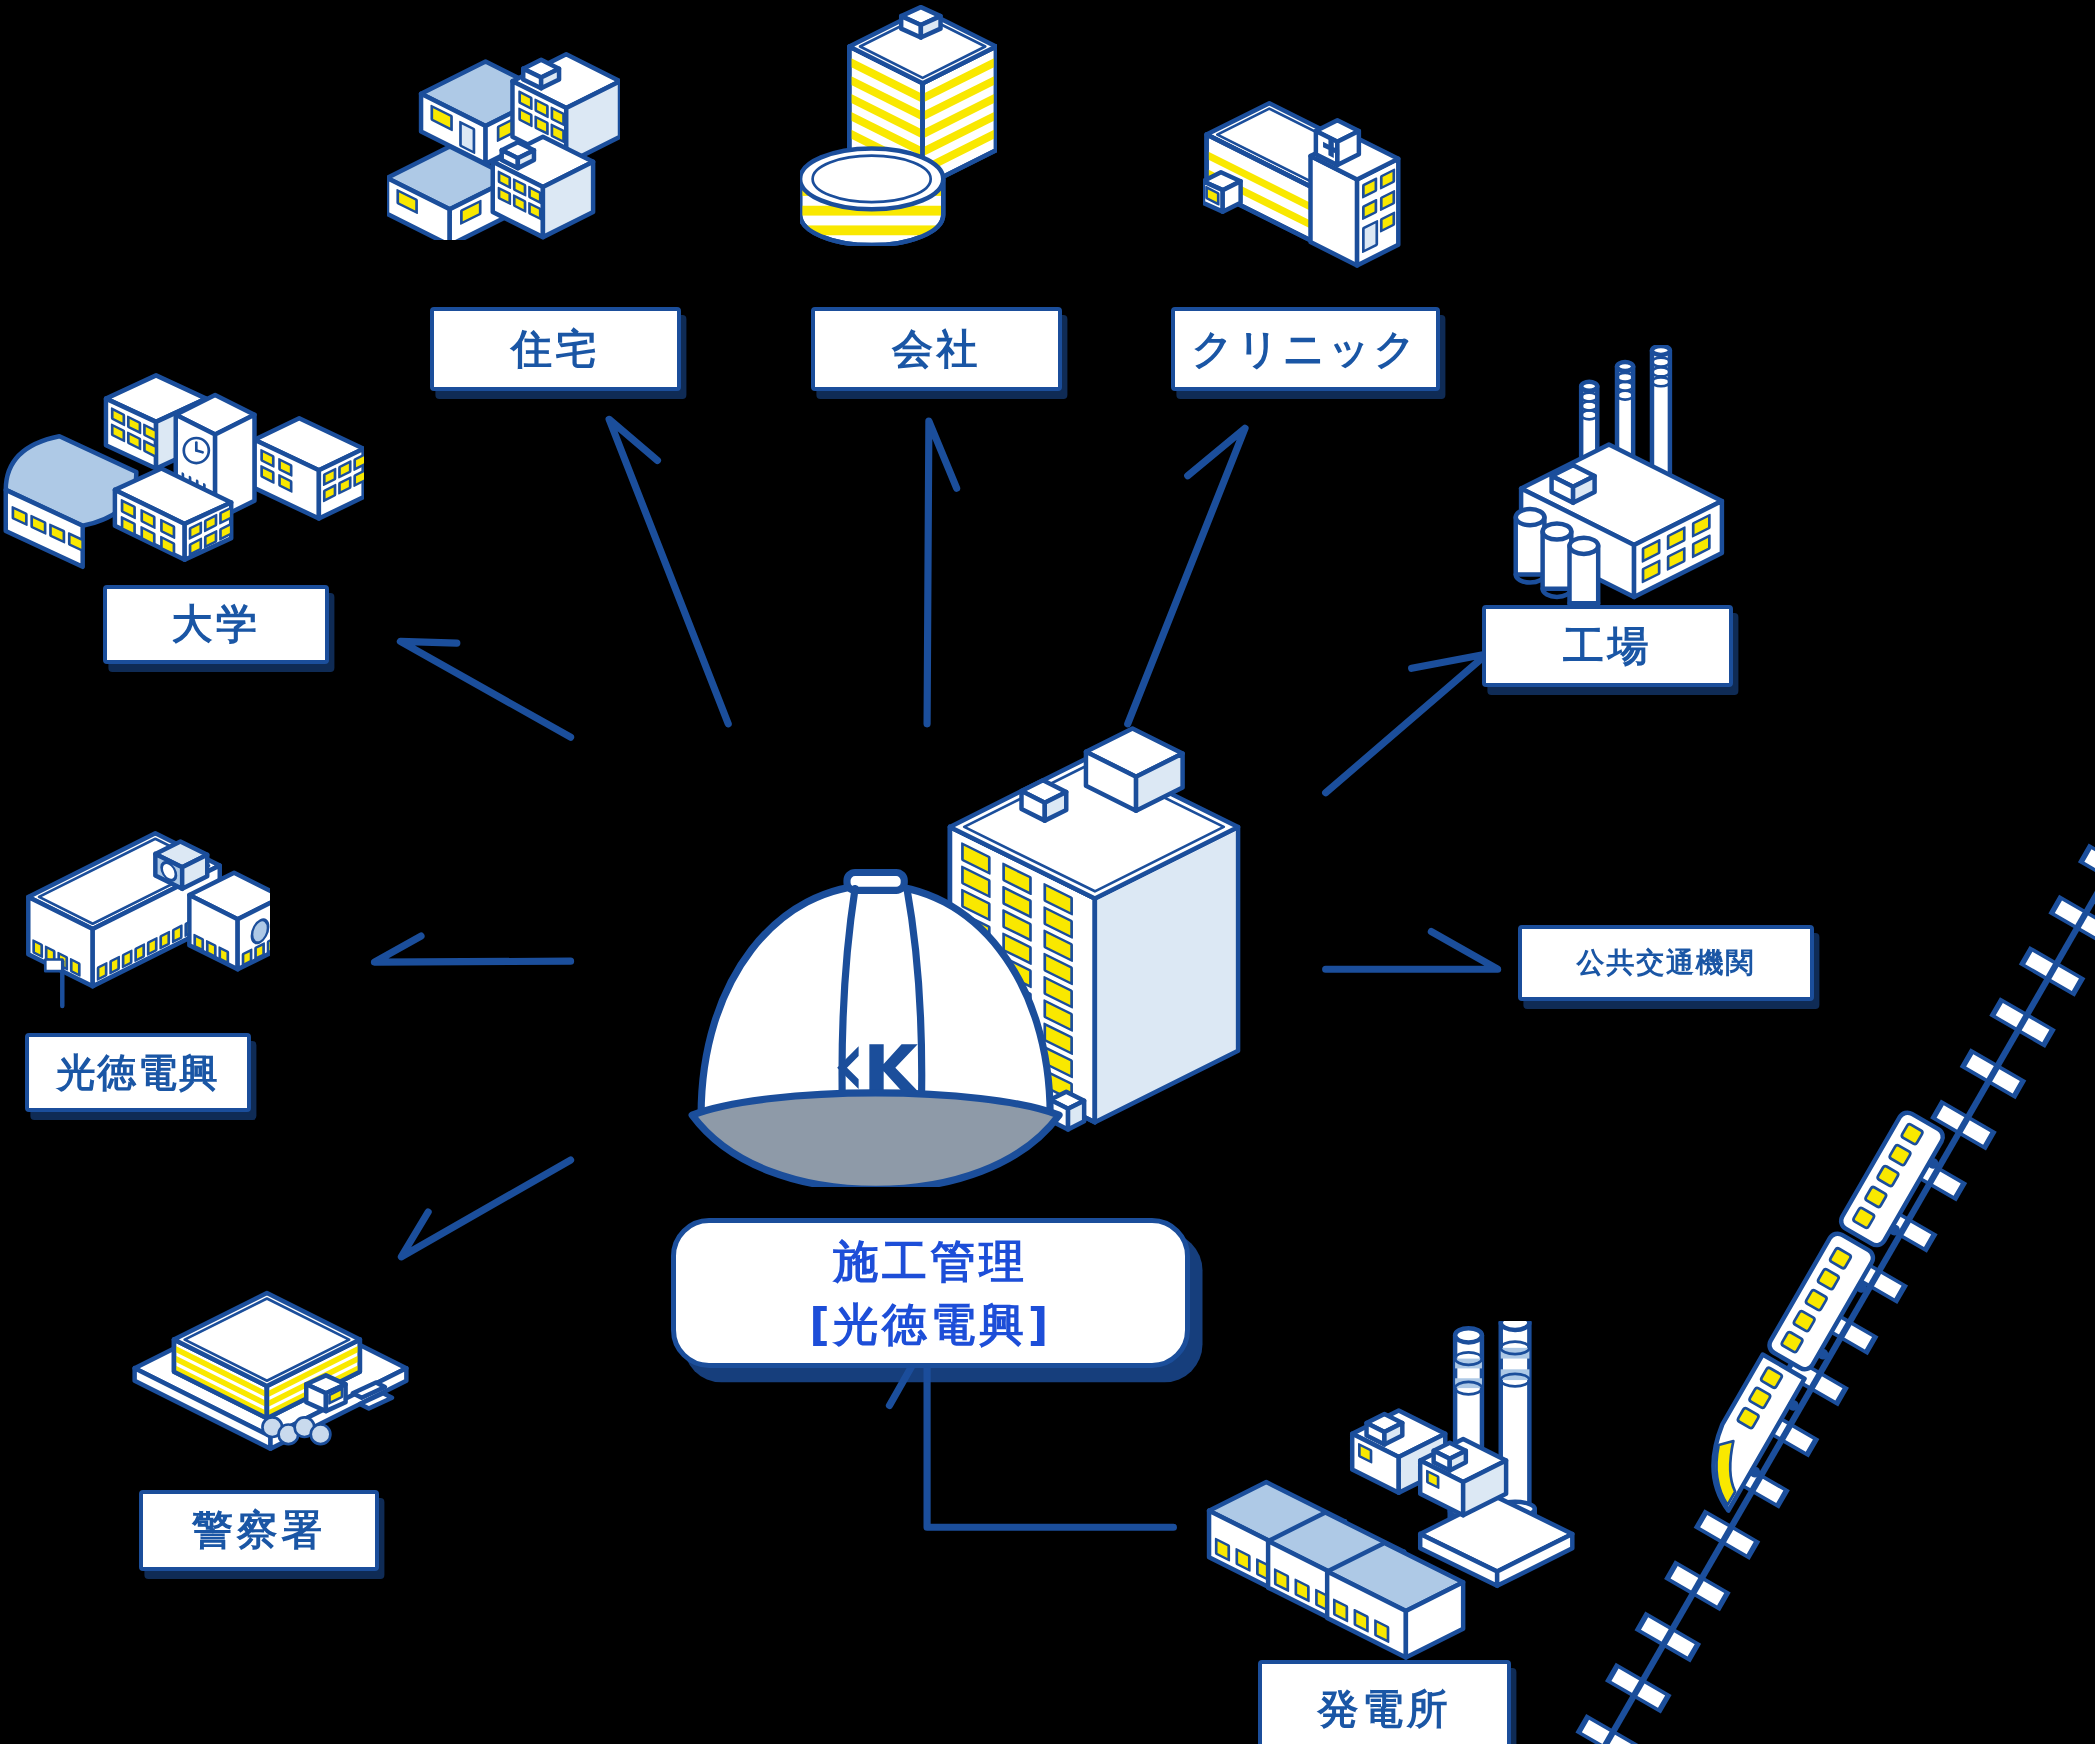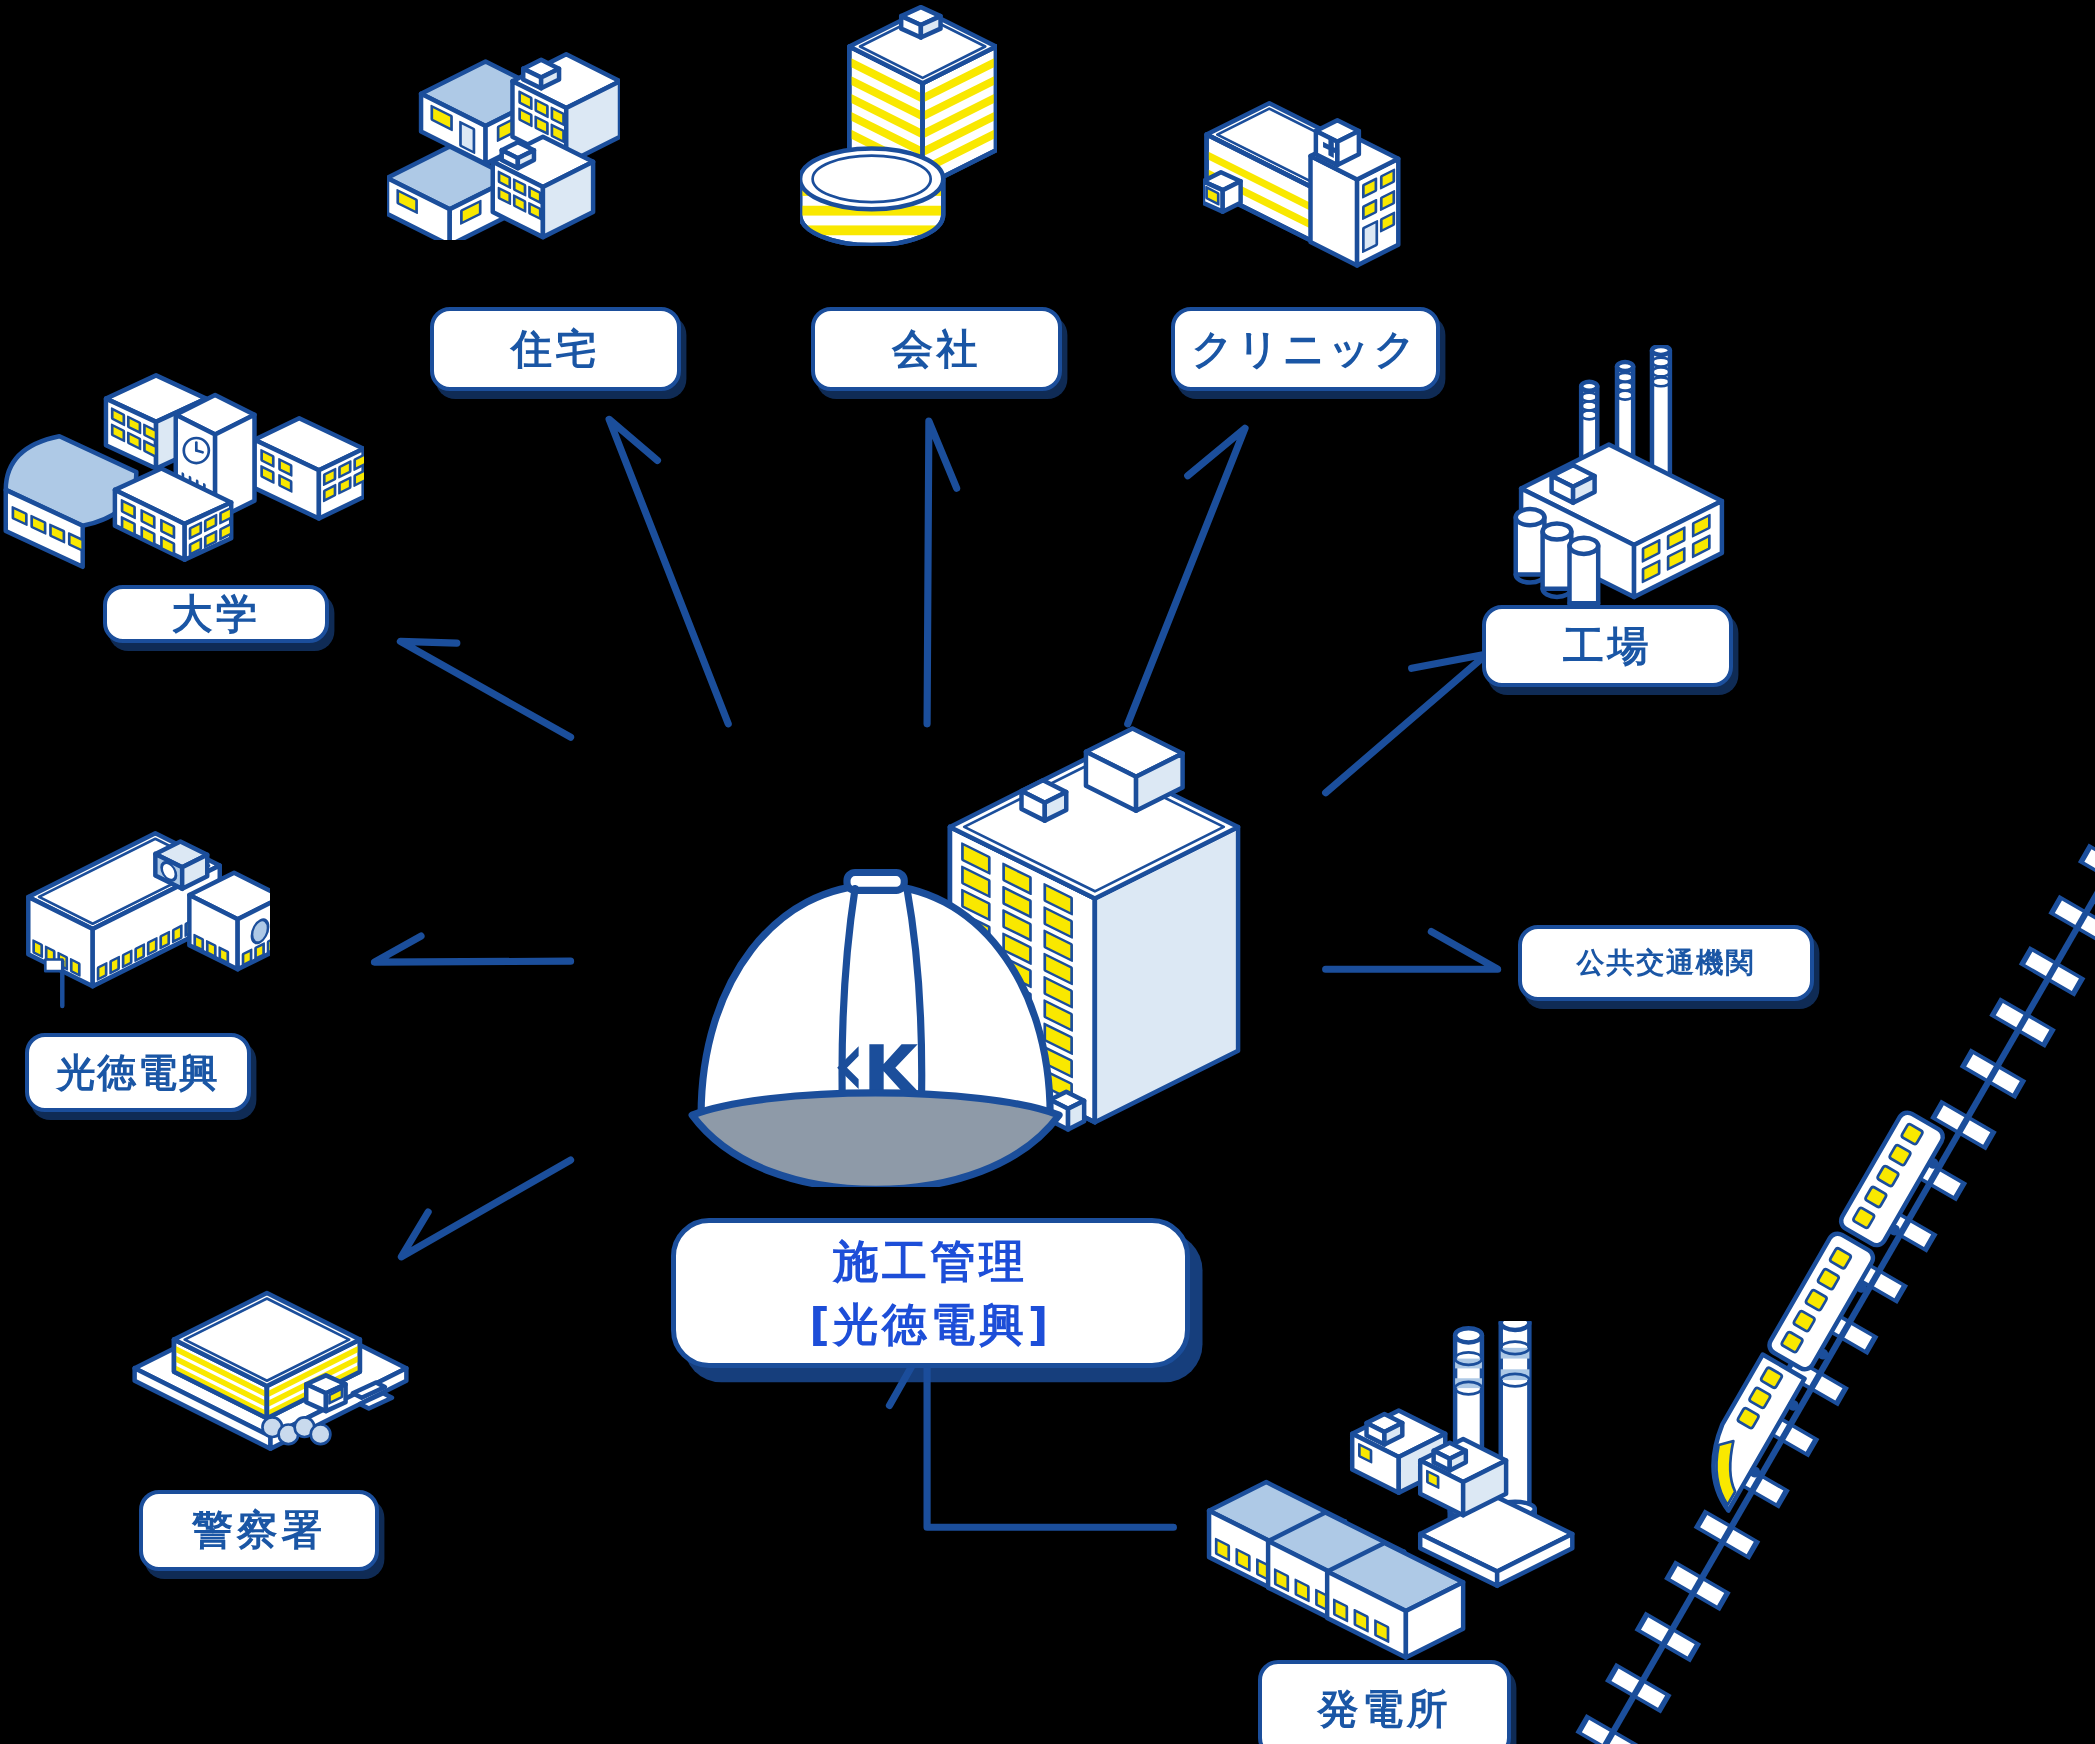--- a/index.html
+++ b/index.html
@@ -1,21 +1,21 @@
 <!DOCTYPE html>
 <html style="font-size:14.3px"><head>
 <meta charset="utf-8">
 <style>
   html,body{margin:0;padding:0;background:#000;}
   #stage{position:relative;width:2096px;height:1745px;background:#000;overflow:hidden;
          font-family:"DejaVu Sans","Liberation Sans",sans-serif;}
   #stage svg{position:absolute;display:block;}
   
   .node-label{position:absolute;box-sizing:border-box;background:#fff;
-    border:4.5px solid #1b4e9b;border-radius:20px;color:#1a56a5;
+    border:4.5px solid #1b4e9b;border-radius:4px;color:#1a56a5;
     display:flex;align-items:center;justify-content:center;
     font-weight:bold;font-size:41px;letter-spacing:3.6px;
     box-shadow:5.4px 8px 0 rgba(27,78,155,.55);}
   .center-label{position:absolute;box-sizing:border-box;background:#fff;
     border:5.4px solid #1b4e9b;border-radius:38px;color:#1d4ed8;
     display:flex;flex-direction:column;align-items:center;justify-content:center;
     font-weight:bold;font-size:45px;line-height:1.4;letter-spacing:3.6px;
     box-shadow:12.5px 14.3px 0 rgba(27,78,155,.8);}
   
   .art *{stroke:#1b4e9b;stroke-width:5;stroke-linejoin:round;stroke-linecap:round;}
@@ -619,21 +619,21 @@
     </div>
   <div class="node-label" style="left:1258px;top:1660px;width:253px;height:98px">
       <span>発電所</span>
     </div>
   <div class="node-label" style="left:139px;top:1490px;width:240px;height:81px">
       <span>警察署</span>
     </div>
   <div class="node-label" style="left:25px;top:1033px;width:226px;height:79px;font-size:39px;letter-spacing:1.8px">
       <span>光徳電興</span>
     </div>
-  <div class="node-label" style="left:103px;top:585px;width:226px;height:58px">
+  <div class="node-label" style="left:103px;top:585px;width:226px;height:79px">
       <span>大学</span>
     </div>
 
   <div class="center-label" style="left:671px;top:1218px;width:519px;height:150px">
     <span>施工管理</span>
     <span>[光徳電興]</span>
   </div>
 
 </div>
 

